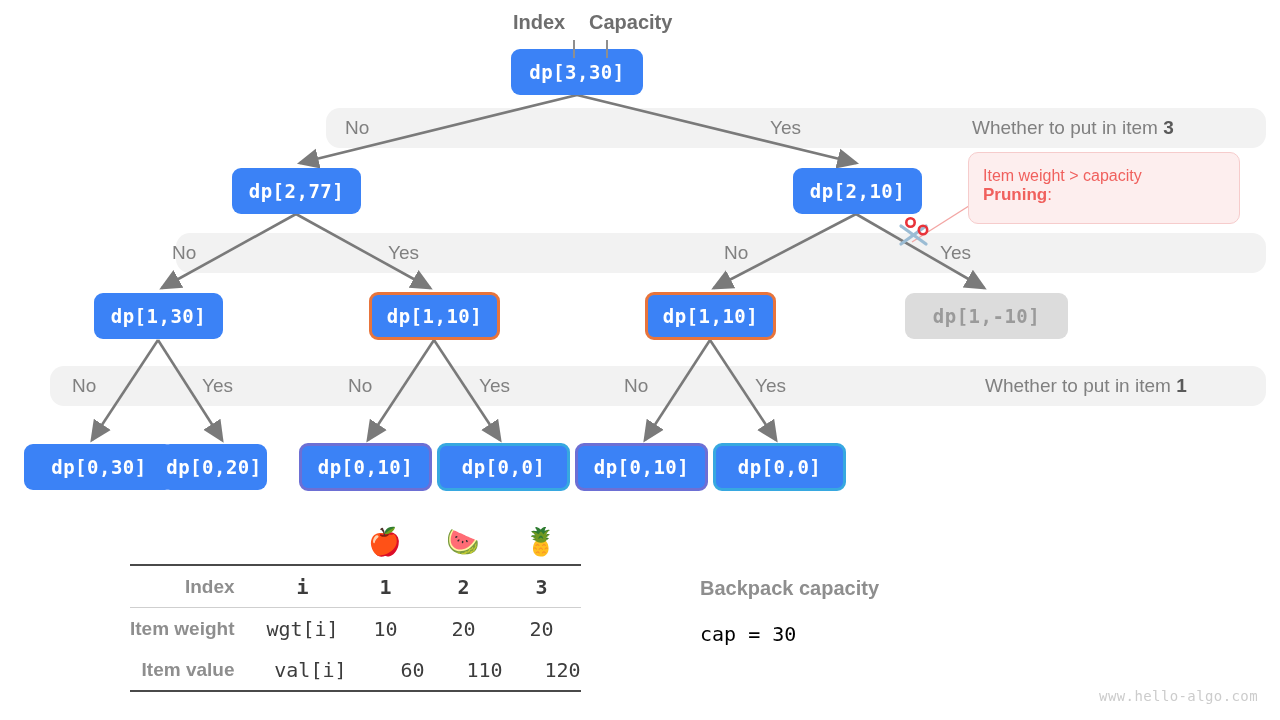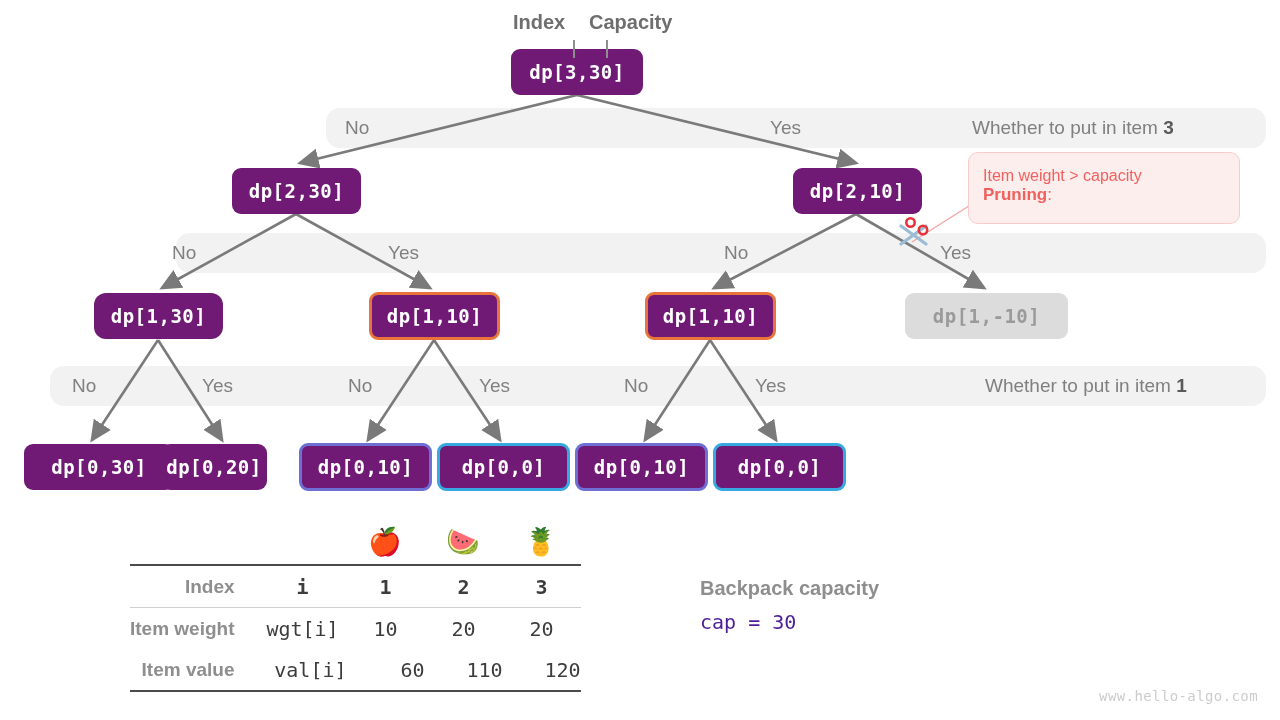--- a/index.html
+++ b/index.html
@@ -27,21 +27,21 @@
     line-height:40px;
     white-space:nowrap;
     z-index:3;
   }
   .band-label.rightcap{color:#808080;}
   .band-label b{color:#5a5a5a;font-weight:bold;}
 
   
   .node{
     position:absolute;
-    background:#701a75;
+    background:#3b82f6;
     border-radius:9px;
     color:#ffffff;
     font-family:"DejaVu Sans Mono","Liberation Mono",monospace;
     font-size:19px;
     font-weight:bold;
     display:flex;
     align-items:center;
     justify-content:center;
     letter-spacing:.5px;
     z-index:5;
@@ -102,21 +102,21 @@
   .emoji{height:44px;text-align:center;font-size:27px;line-height:44px;}
   .rule-top td{border-top:2px solid #4a4a4a;}
   .rule-thin td{border-top:1px solid #cfcfcf;}
   .rule-bot td{border-bottom:2px solid #4a4a4a;text-align:right;}
 
   
   #cap-note{position:absolute;left:700px;top:577px;z-index:6;}
   #cap-title{color:#8e8e8e;font-size:20px;font-weight:bold;white-space:nowrap;}
   #cap-val{
     font-family:"DejaVu Sans Mono","Liberation Mono",monospace;
-    font-size:20px;color:#4c1d95;margin-top:10px;white-space:nowrap;
+    font-size:20px;color:#000000;margin-top:22px;white-space:nowrap;
   }
 
   
   #footer{
     position:absolute;right:22px;bottom:16px;
     font-family:"DejaVu Sans Mono","Liberation Mono",monospace;
     font-size:14px;color:#cccccc;letter-spacing:.4px;z-index:6;
   }
 </style>
 </head>
@@ -178,24 +178,24 @@
   <div class="band-label" style="left:348px;top:366px;">No</div>
   <div class="band-label" style="left:479px;top:366px;">Yes</div>
   <div class="band-label" style="left:624px;top:366px;">No</div>
   <div class="band-label" style="left:755px;top:366px;">Yes</div>
   <div class="band-label rightcap" style="left:985px;top:366px;">
     <span>Whether to put in item </span><b>1</b>
   </div>
 
   <div class="node" style="left:511px;top:49px;width:132px;height:46px;">dp[3,30]</div>
 
-  <div class="node" style="left:232px;top:168px;width:129px;height:46px;">dp[2,30]</div>
+  <div class="node" style="left:232px;top:168px;width:129px;height:46px;">dp[2,77]</div>
   <div class="node" style="left:793px;top:168px;width:129px;height:46px;">dp[2,10]</div>
 
-  <div class="node" style="left:94px;top:293px;width:129px;height:46px;border-radius:12px;">dp[1,30]</div>
+  <div class="node" style="left:94px;top:293px;width:129px;height:46px;">dp[1,30]</div>
   <div class="node orange" style="left:369px;top:292px;width:131px;height:48px;">dp[1,10]</div>
   <div class="node orange" style="left:645px;top:292px;width:131px;height:48px;">dp[1,10]</div>
   <div class="node dim" style="left:905px;top:293px;width:163px;height:46px;">dp[1,-10]</div>
 
   <div class="node" style="left:24px;top:444px;width:150px;height:46px;">dp[0,30]</div>
   <div class="node" style="left:161px;top:444px;width:106px;height:46px;">dp[0,20]</div>
   <div class="node purple" style="left:299px;top:443px;width:133px;height:48px;">dp[0,10]</div>
   <div class="node cyan" style="left:437px;top:443px;width:133px;height:48px;">dp[0,0]</div>
   <div class="node purple" style="left:575px;top:443px;width:133px;height:48px;">dp[0,10]</div>
   <div class="node cyan" style="left:713px;top:443px;width:133px;height:48px;">dp[0,0]</div>

